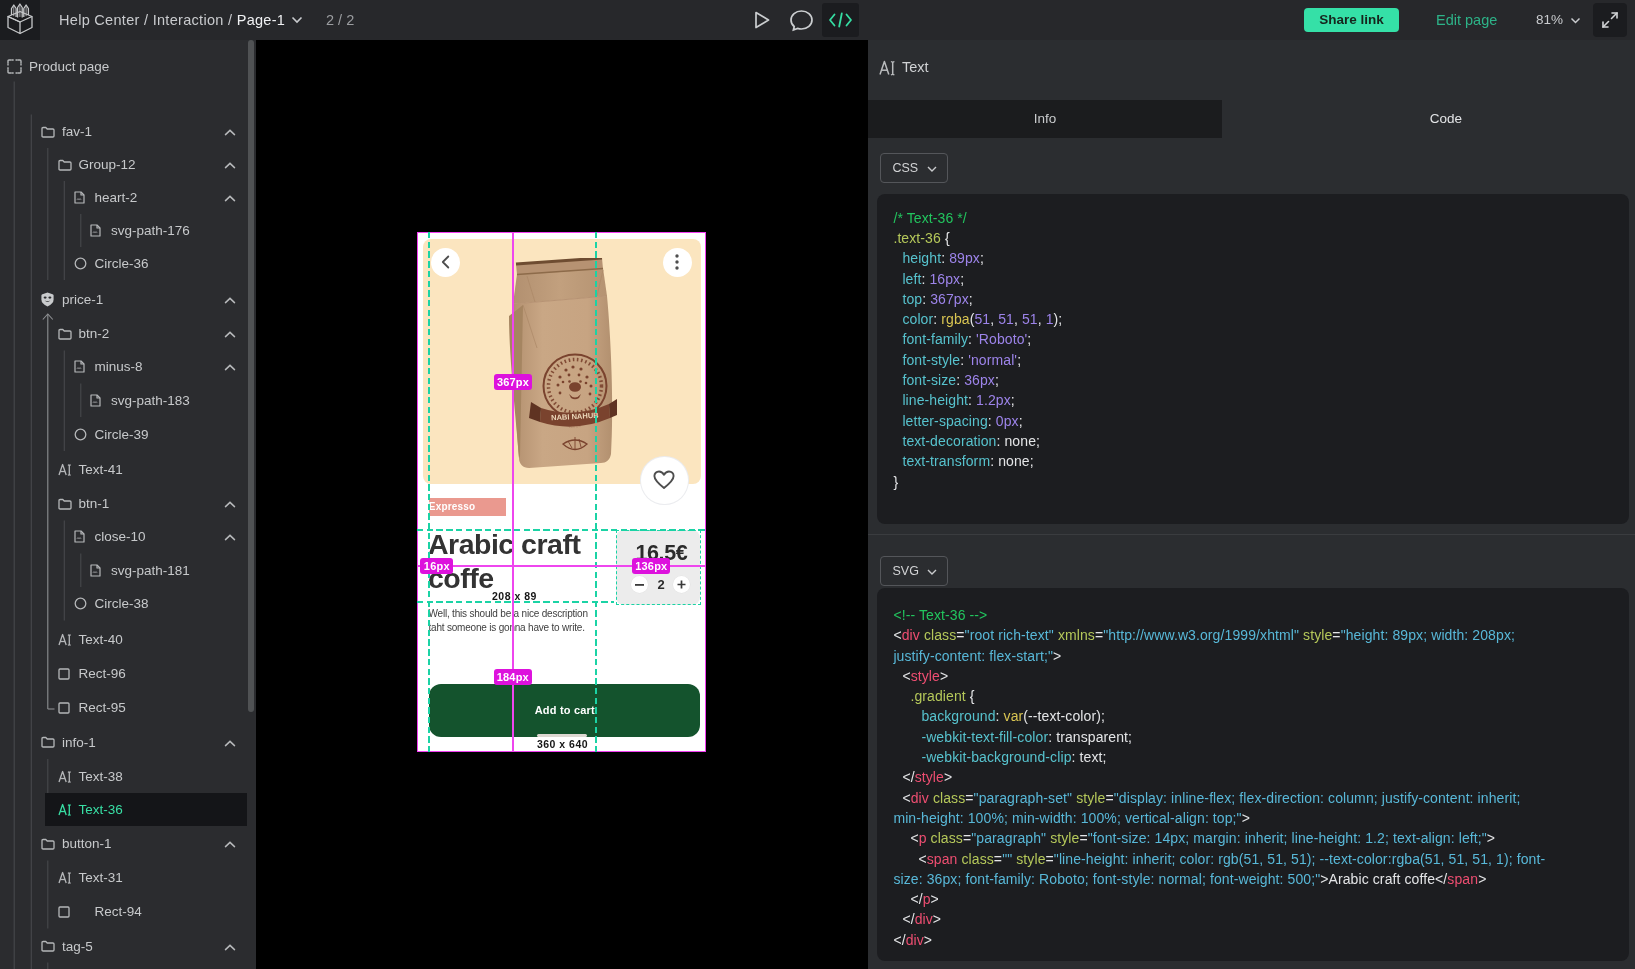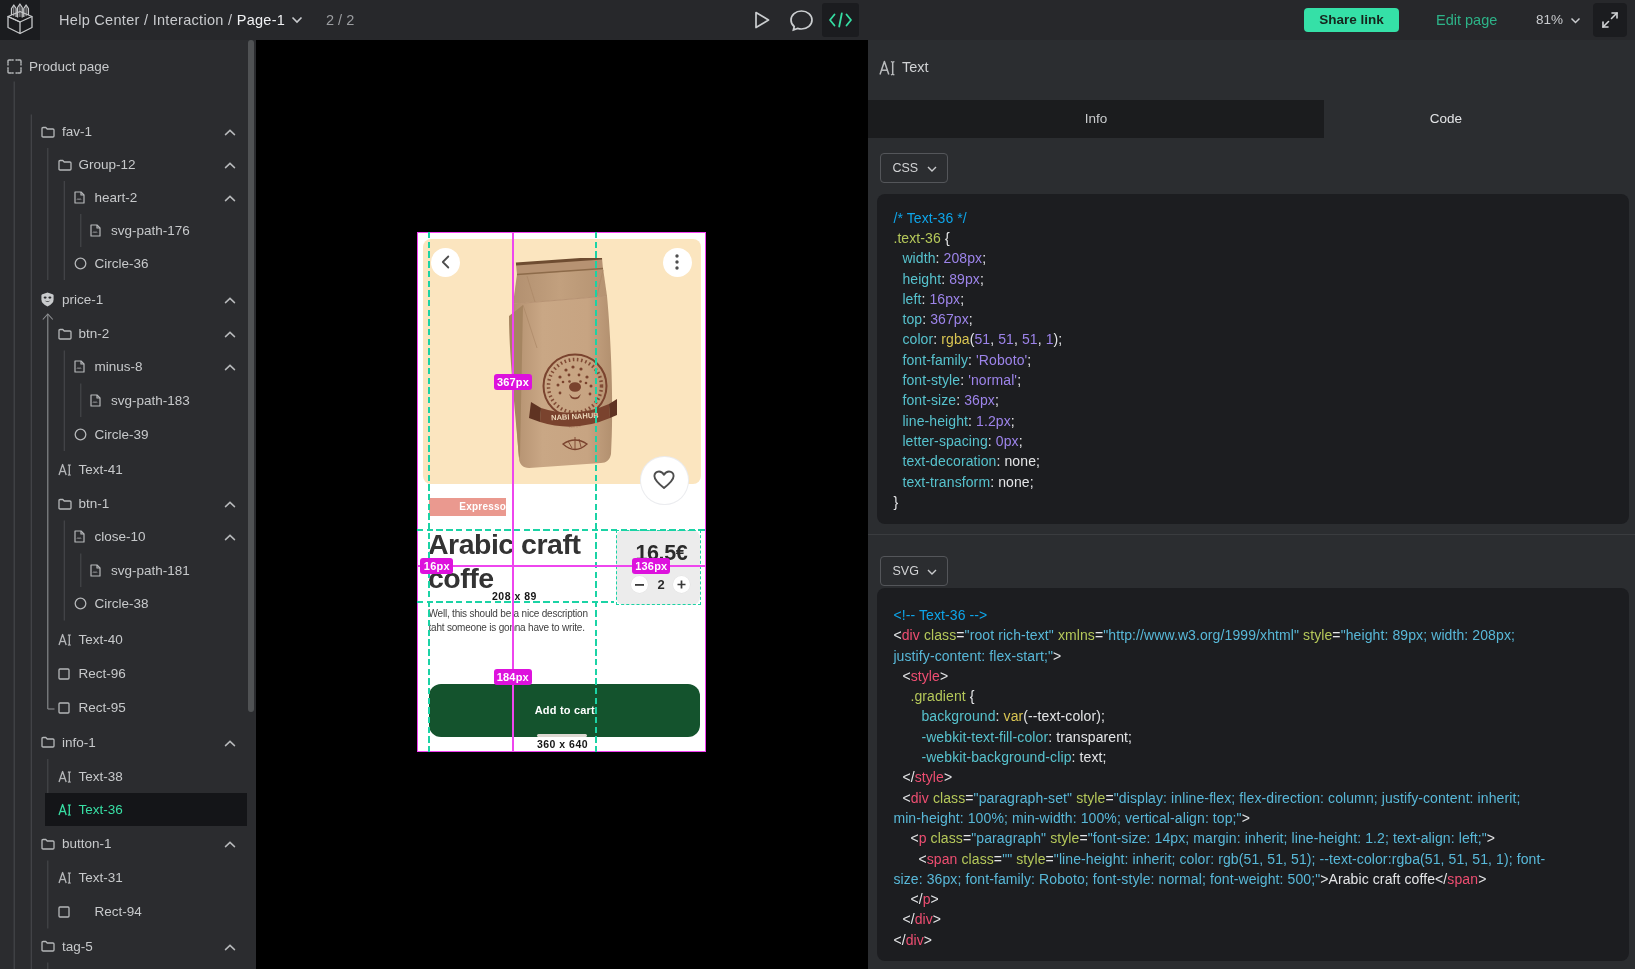--- a/index.html
+++ b/index.html
@@ -12,45 +12,45 @@
 #leftpanel{position:absolute;left:0;top:40px;width:256px;height:929px;background:#2b2c2f;}
 .trow{position:absolute;height:33px;display:flex;align-items:center;color:#c7c9cb;font-size:13.5px;white-space:nowrap;}
 .trow svg{flex:0 0 auto;}
 .chev{position:absolute;left:224px;}
 #scrollthumb{position:absolute;left:248px;top:0px;width:6px;height:672px;background:#505254;border-radius:3px;}
 
 #canvas{position:absolute;left:256px;top:40px;width:612px;height:929px;background:#000;overflow:hidden;}
 #screen{position:absolute;left:161px;top:191.5px;width:289px;height:520px;border:1.5px solid #f23ef2;background:#fff;}
 #peach{position:absolute;left:5px;top:6.5px;width:277.5px;height:245px;border-radius:8px;background:#fbe5bf;}
 .circbtn{position:absolute;background:#fff;border-radius:50%;display:flex;align-items:center;justify-content:center;}
-#pill{position:absolute;left:10.8px;top:265.6px;width:77.2px;height:17.8px;border-radius:0;background:#ea998f;color:#fff;font-size:10px;font-weight:bold;text-align:right;line-height:17.8px;letter-spacing:.2px;}
+#pill{position:absolute;left:10.8px;top:265.6px;width:77.2px;height:17.8px;border-radius:0;background:#ea998f;color:#fff;font-size:10px;font-weight:bold;text-align:left;line-height:17.8px;letter-spacing:.2px;}
 #title{position:absolute;left:10px;top:294.5px;width:176px;font-size:28.5px;line-height:34.4px;font-weight:bold;color:#333;letter-spacing:-0.5px;}
 #sizelabel1{position:absolute;left:74px;top:357.5px;font-size:10.5px;font-weight:bold;color:#151515;letter-spacing:.5px;}
 #desc{position:absolute;left:10.5px;top:374.5px;font-size:10px;line-height:13.7px;color:#404040;white-space:nowrap;letter-spacing:-0.2px;}
 #pricebox{position:absolute;left:197.8px;top:297.4px;width:84.2px;height:75.6px;border-radius:8px;background:#ececec;}
 #pricetxt{position:absolute;left:0;top:308px;width:100%;text-align:center;font-size:21.5px;font-weight:bold;color:#2b2b2b;letter-spacing:-0.4px;}
 #pricetxt{left:201.3px;width:84.2px;}
 .stepc{position:absolute;width:17px;height:17px;border-radius:50%;background:#fff;box-shadow:0 0 0 0.5px #e2e2e2;}
 #qty{position:absolute;left:236px;top:344.5px;width:14px;text-align:center;font-size:13px;font-weight:bold;color:#2b2b2b;}
 #cartbtn{position:absolute;left:11.4px;top:451.5px;width:270.8px;height:52.7px;border-radius:12px;background:#14532d;color:#fff;font-size:11px;font-weight:bold;text-align:center;line-height:52.7px;letter-spacing:.2px;}
 #homebar{position:absolute;left:118.5px;top:501.2px;width:50px;height:3.3px;border-radius:2px;background:#ddd8d2;}
 #sizelabel2{position:absolute;left:0;top:505.8px;width:289px;text-align:center;font-size:10.5px;font-weight:bold;color:#151515;letter-spacing:.5px;}
 .vdash{position:absolute;top:191.5px;width:2px;height:520px;background:repeating-linear-gradient(to bottom,#1bd3a5 0 6.4px,transparent 6.4px 9.7px);}
 .hdash{position:absolute;left:161px;height:2px;background:repeating-linear-gradient(to right,#1bd3a5 0 6.4px,transparent 6.4px 9.7px);}
 #pricedash{position:absolute;left:360.3px;top:490.2px;width:84.3px;height:75.2px;border:1.6px dashed #1bd3a5;}
 .mline{position:absolute;background:#ee46ee;}
 .chip{position:absolute;height:16px;background:#dd12dd;border-radius:3px;color:#fff;font-size:11px;line-height:16px;text-align:center;font-weight:bold;letter-spacing:.2px;}
 
 #rightpanel{position:absolute;left:868px;top:40px;width:767px;height:929px;background:#2b2d30;}
-#tabInfo{position:absolute;left:0;top:60px;width:456px;height:37.5px;background:#1b1c1e;color:#c9cbcd;font-size:13.5px;text-align:center;line-height:37.5px;}
+#tabInfo{position:absolute;left:0;top:60px;width:354px;height:37.5px;background:#1b1c1e;color:#c9cbcd;font-size:13.5px;text-align:center;line-height:37.5px;}
 #tabCode{position:absolute;left:389px;top:60px;width:378px;height:37.5px;color:#e4e5e7;font-size:13.5px;text-align:center;line-height:37.5px;}
 .dropdown{position:absolute;width:68px;height:30px;border:1px solid #54565a;border-radius:4px;color:#d2d3d5;font-size:12.5px;line-height:28px;padding-left:12px;}
 .codebox{position:absolute;left:9.4px;width:751.4px;background:#1c1d20;border-radius:8px;color:#e4e5e7;font-size:14px;line-height:20.3px;letter-spacing:0.1px;}
 .codebox .ln{position:relative;white-space:pre;}
-.cmt{color:#0ea5e9;} .grn{color:#b5c85a;} .cyn{color:#57c3ce;} .str{color:#58b8d8;} .pur{color:#9d84ea;} .yel{color:#d9c552;} .red{color:#ee4e71;} .wht{color:#e4e5e7;}
+.cmt{color:#22c55e;} .grn{color:#b5c85a;} .cyn{color:#57c3ce;} .str{color:#58b8d8;} .pur{color:#9d84ea;} .yel{color:#d9c552;} .red{color:#ee4e71;} .wht{color:#e4e5e7;}
 </style></head><body>
 
 <div id="topbar"></div>
 <div id="logo"><svg width="40" height="40" viewBox="0 0 40 40" fill="none" stroke="#c6c8ca" stroke-width="1.3" stroke-linejoin="round">
       <path d="M8 16.5 L20 11.5 L32 16.5 L20 22 Z"></path>
       <path d="M8 16.5 L8 27.5 L20 33.5 L20 22 Z"></path>
       <path d="M32 16.5 L32 27.5 L20 33.5"></path>
       <path d="M11.5 15 L11.5 8.5 L13.8 5 L16.1 8.5 L16.1 17"></path>
       <path d="M17.6 17.6 L17.6 7.5 L19.9 4 L22.2 7.5 L22.2 17.6"></path>
       <path d="M23.8 17 L23.8 8.5 L26.1 5 L28.4 8.5 L28.4 15"></path>
@@ -454,21 +454,20 @@
     </svg>
 <div class="abs" style="left:34px;top:19px;font-size:14.5px;color:#d0d2d4;">Text</div>
 <div id="tabInfo">Info</div>
 <div id="tabCode">Code</div>
 <div class="dropdown" style="left:11.5px;top:112.5px;">CSS<svg style="position:absolute;right:10px;top:12px;" width="10" height="6" viewBox="0 0 10 6" fill="none" stroke="#c9cbcd" stroke-width="1.4">
         <path d="M1 1 L5 5 L9 1"></path>
       </svg></div>
 <div class="codebox" style="top:153.7px;height:330.3px;padding:14px 16px;">
 <div class="ln" style="margin-left:0px;"><span class="cmt">/* Text-36 */</span></div>
 <div class="ln" style="margin-left:0px;"><span class="grn">.text-36</span><span class="wht"> {</span></div>
-<div class="ln" style="margin-left:9px;"><span class="cyn">width</span><span class="wht">: </span><span class="pur">208px</span><span class="wht">;</span></div>
 <div class="ln" style="margin-left:9px;"><span class="cyn">height</span><span class="wht">: </span><span class="pur">89px</span><span class="wht">;</span></div>
 <div class="ln" style="margin-left:9px;"><span class="cyn">left</span><span class="wht">: </span><span class="pur">16px</span><span class="wht">;</span></div>
 <div class="ln" style="margin-left:9px;"><span class="cyn">top</span><span class="wht">: </span><span class="pur">367px</span><span class="wht">;</span></div>
 <div class="ln" style="margin-left:9px;"><span class="cyn">color</span><span class="wht">: </span><span class="yel">rgba</span><span class="wht">(</span><span class="pur">51</span><span class="wht">, </span><span class="pur">51</span><span class="wht">, </span><span class="pur">51</span><span class="wht">, </span><span class="pur">1</span><span class="wht">);</span></div>
 <div class="ln" style="margin-left:9px;"><span class="cyn">font-family</span><span class="wht">: </span><span class="pur">'Roboto'</span><span class="wht">;</span></div>
 <div class="ln" style="margin-left:9px;"><span class="cyn">font-style</span><span class="wht">: </span><span class="pur">'normal'</span><span class="wht">;</span></div>
 <div class="ln" style="margin-left:9px;"><span class="cyn">font-size</span><span class="wht">: </span><span class="pur">36px</span><span class="wht">;</span></div>
 <div class="ln" style="margin-left:9px;"><span class="cyn">line-height</span><span class="wht">: </span><span class="pur">1.2px</span><span class="wht">;</span></div>
 <div class="ln" style="margin-left:9px;"><span class="cyn">letter-spacing</span><span class="wht">: </span><span class="pur">0px</span><span class="wht">;</span></div>
 <div class="ln" style="margin-left:9px;"><span class="cyn">text-decoration</span><span class="wht">: none;</span></div>

